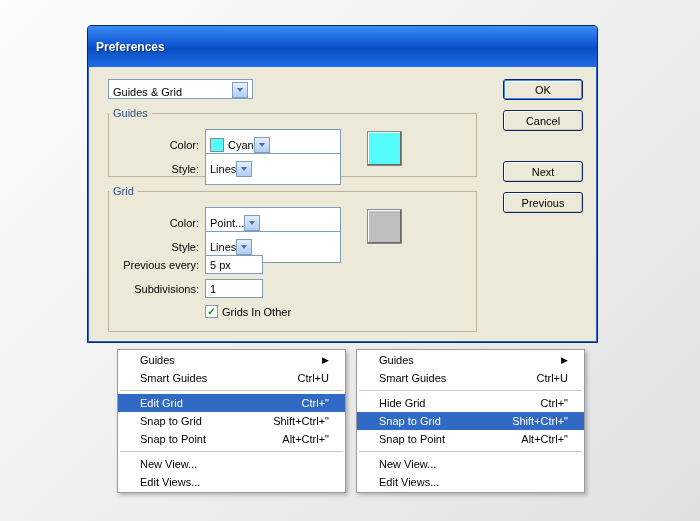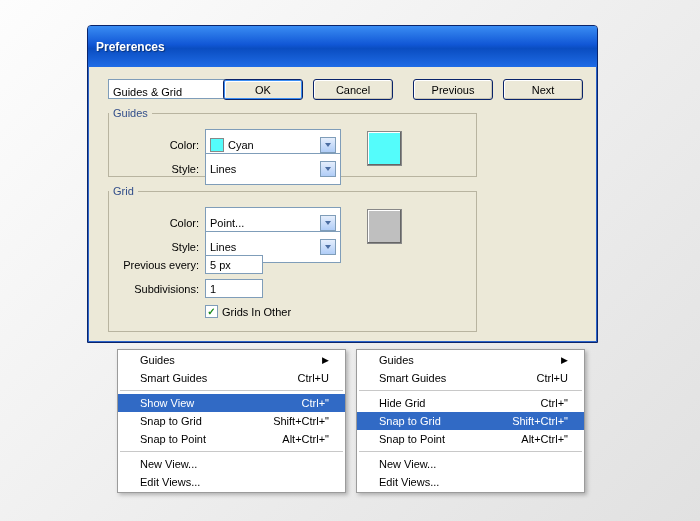--- a/index.html
+++ b/index.html
@@ -54,38 +54,38 @@
     padding:0; margin:0;
   }
   fieldset > legend { color:#324e8a; padding:0 4px; font-size:11px; }
   .fs-guides { left:20px; top:40px; width:369px; height:70px; }
   .fs-grid   { left:20px; top:118px; width:369px; height:147px; }
 
   .row { position:absolute; display:flex; align-items:center; }
   .lbl { text-align:right; width:90px; margin-right:6px; }
   .field {
     height:32px; background:#fff; border:1px solid #7f9db9;
-    display:flex; align-items:center; padding:0 4px; justify-content:space-between;
+    display:flex; align-items:center; padding:0 4px; justify-content:flex-start;
   }
   .field.sel { width:136px; }
   .txt { background:#fff; border:1px solid #7f9db9; height:19px; padding:0 4px; display:flex; align-items:center;}
   .txt.sm { width:58px; }
   .swatch-sm { width:14px; height:14px; border:1px solid #888; margin-right:4px; }
   .swatch-big { width:35px; height:35px; border:1px solid #888;
     box-shadow: inset -1px -1px 0 #666, inset 1px 1px 0 #fff; }
 
   .chk { display:flex; align-items:center; gap:4px; }
   .chk .box {
     width:13px; height:13px; border:1px solid #7f9db9; background:#fff;
     display:flex; align-items:center; justify-content:center;
     color:#1a8a1a; font-size:10px; font-weight:bold;
   }
 
   
-  .btncol { position:absolute; right:14px; top:12px; display:flex; flex-direction:row; gap:10px; }
+  .btncol { position:absolute; right:14px; top:12px; display:flex; flex-direction:column; gap:10px; }
   .btn {
     width:80px; height:21px;
     background:#ece9d8; border:1px solid #0a246a; border-radius:3px;
     display:flex; align-items:center; justify-content:center;
     box-shadow: inset 1px 1px 0 #fff, inset -1px -1px 0 #c9c6b6;
     font-size:11px;
   }
   .btn.default { border:1px solid #0a246a; box-shadow:0 0 0 1px #3a8df3 inset, inset 2px 2px 0 #fff; }
 
   
@@ -175,41 +175,41 @@
 
     <div class="btncol">
       <div class="btn default">
           <span>OK</span>
         </div>
       <div class="btn">
           <span>Cancel</span>
         </div>
       <div style="height:10px"></div>
       <div class="btn">
+          <span>Next</span>
+        </div>
+      <div class="btn">
           <span>Previous</span>
-        </div>
-      <div class="btn">
-          <span>Next</span>
         </div>
     </div>
   </div>
 </div>
 
 <div class="menu menu1">
     <div class="mi">
       <span>Guides</span>
       <span class="arrow">▶</span>
     </div>
     <div class="mi">
       <span>Smart Guides</span>
       <span>Ctrl+U</span>
     </div>
     <div class="msep"></div>
     <div class="mi sel">
-      <span>Show View</span>
+      <span>Edit Grid</span>
       <span>Ctrl+"</span>
     </div>
     <div class="mi">
       <span>Snap to Grid</span>
       <span>Shift+Ctrl+"</span>
     </div>
     <div class="mi">
       <span>Snap to Point</span>
       <span>Alt+Ctrl+"</span>
     </div>

